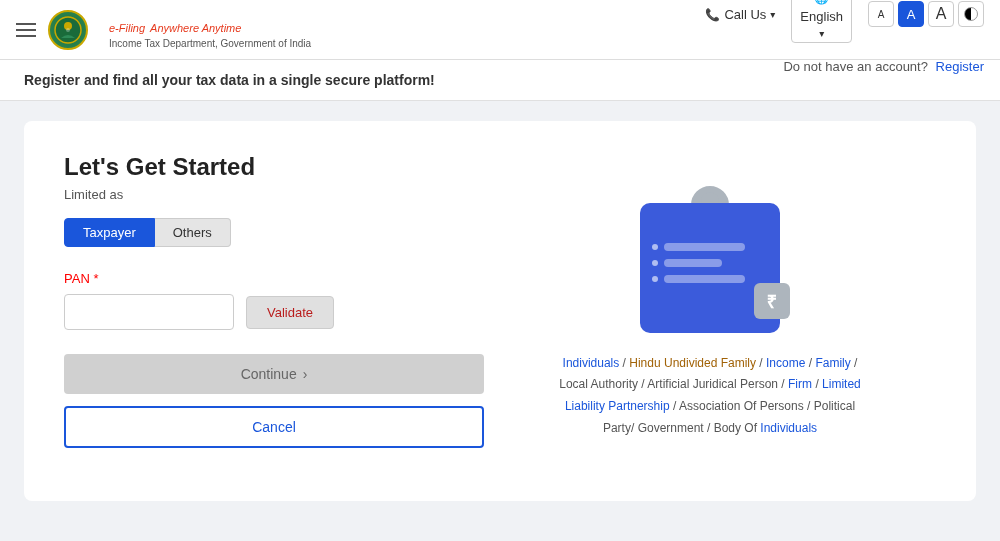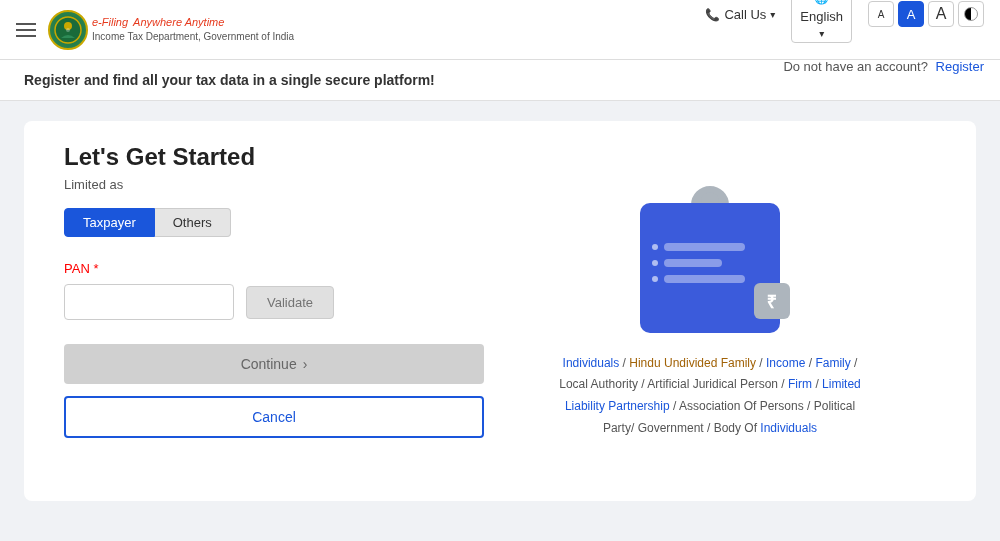--- a/index.html
+++ b/index.html
@@ -13,21 +13,21 @@
       display: flex;
       align-items: center;
       justify-content: space-between;
       padding: 0 16px;
       position: relative;
       z-index: 10;
     }
     .header-left { display: flex; align-items: center; gap: 12px; }
     .hamburger-icon { cursor: pointer; display: flex; flex-direction: column; gap: 4px; }
     .hamburger-icon span { display: block; width: 20px; height: 2px; background: #555; }
-    .logo-area { display: flex; align-items: flex-start; gap: 4px; }
+    .logo-area { display: flex; align-items: flex-end; gap: 21px; }
     .logo-emblem {
       width: 40px; height: 40px;
       background: radial-gradient(circle, #1a6b3a, #2e8b57);
       border-radius: 50%;
       display: flex; align-items: center; justify-content: center;
       color: #fff; font-size: 8px; font-weight: bold;
       border: 2px solid #c9a800;
     }
     .logo-text { display: flex; flex-direction: column; line-height: 1.2; }
     .logo-efiling { font-size: 18px; font-weight: bold; color: #1a56db; }
@@ -68,21 +68,21 @@
     .mandatory-note span { color: red; }
 
     
     .main-content {
       padding: 20px 24px;
     }
 
     .card {
       background: #fff;
       border-radius: 8px;
-      padding: 22px 40px;
+      padding: 32px 40px;
       display: flex;
       min-height: 380px;
     }
 
     
     .left-panel { flex: 1; max-width: 420px; }
     .get-started-title { font-size: 24px; font-weight: bold; color: #222; margin-bottom: 6px; }
     .register-as-label { font-size: 13px; color: #555; margin-bottom: 16px; }
 
     .tab-group { display: flex; gap: 0; margin-bottom: 24px; }
@@ -107,21 +107,21 @@
       border: 1px solid #ccc; border-radius: 4px;
       padding: 0 10px; font-size: 13px;
       outline: none;
     }
     .validate-btn {
       padding: 8px 20px;
       background: #e0e0e0;
       border: 1px solid #ccc;
       border-radius: 4px;
       font-size: 13px;
-      color: #737373;
+      color: #b91c1c;
       cursor: pointer;
     }
 
     .continue-btn {
       width: 100%; padding: 12px;
       background: #d0d0d0;
       border: none;
       border-radius: 4px;
       font-size: 14px;
       color: #666;

